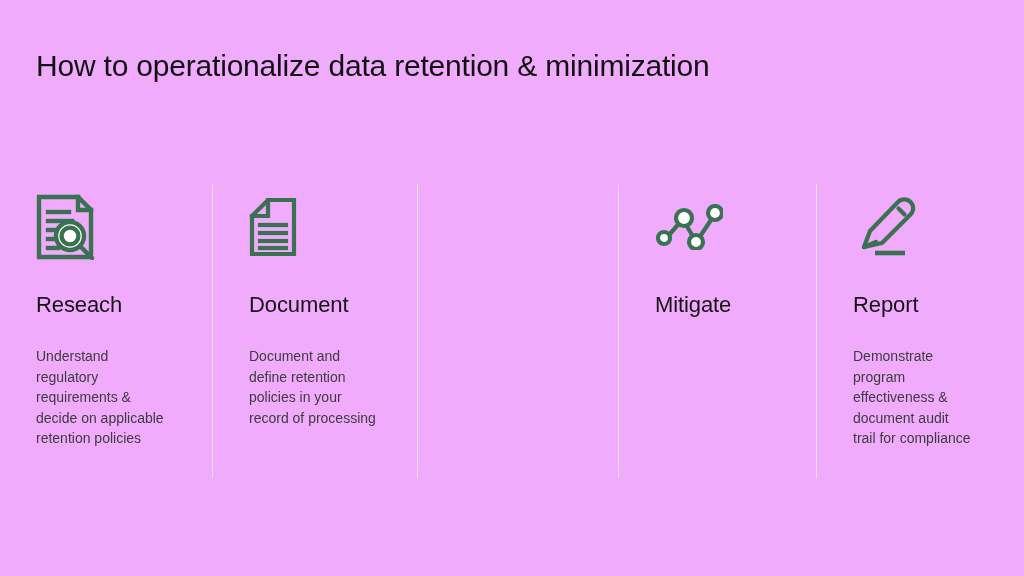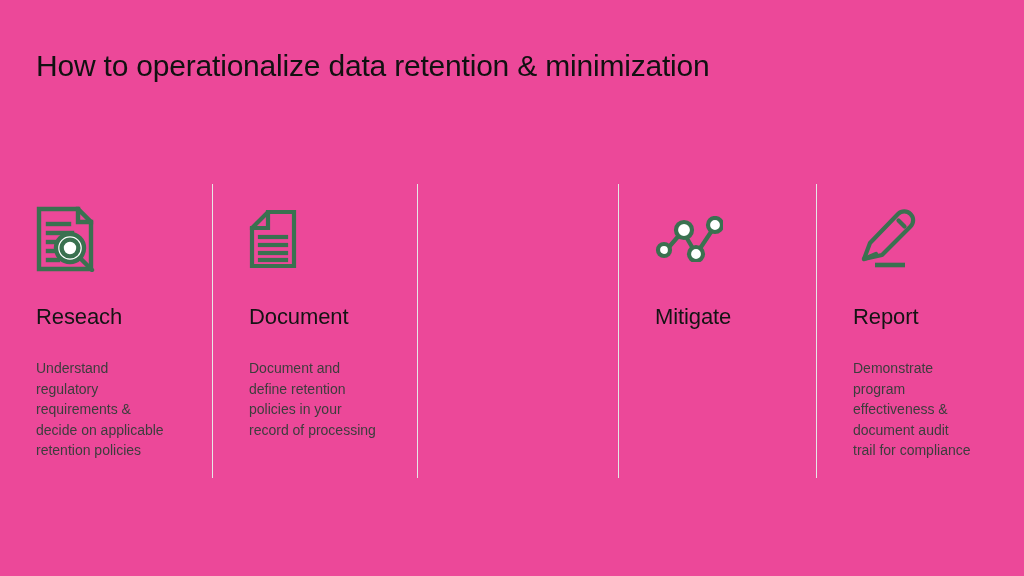--- a/index.html
+++ b/index.html
@@ -12,21 +12,21 @@
     background: #ffffff;
     font-family: "Liberation Sans", sans-serif;
     overflow: hidden;
     position: relative;
     -webkit-font-smoothing: antialiased;
   }
 
   .slide {
     position: absolute;
     inset: 0;
-    background: #ec4899;
+    background: #f0abfc;
   }
 
   
   .slide-title {
     position: absolute;
     left: 36px;
     top: 48px;
     font-size: 30px;
     font-weight: 400;
     color: #111111;
@@ -66,21 +66,21 @@
     background: #e6e6e6;
   }
   .div-1 { left: 212px; }
   .div-2 { left: 417px; }
   .div-3 { left: 618px; }
   .div-4 { left: 816px; }
 
   .col-inner {
     position: absolute;
     left: 36px;
-    top: 16px;
+    top: 4px;
     right: 10px;
   }
   .col-1 .col-inner,
   .col-2 .col-inner,
   .col-3 .col-inner,
   .col-4 .col-inner {
     left: 37px;
   }
 
   .icon-wrap {

